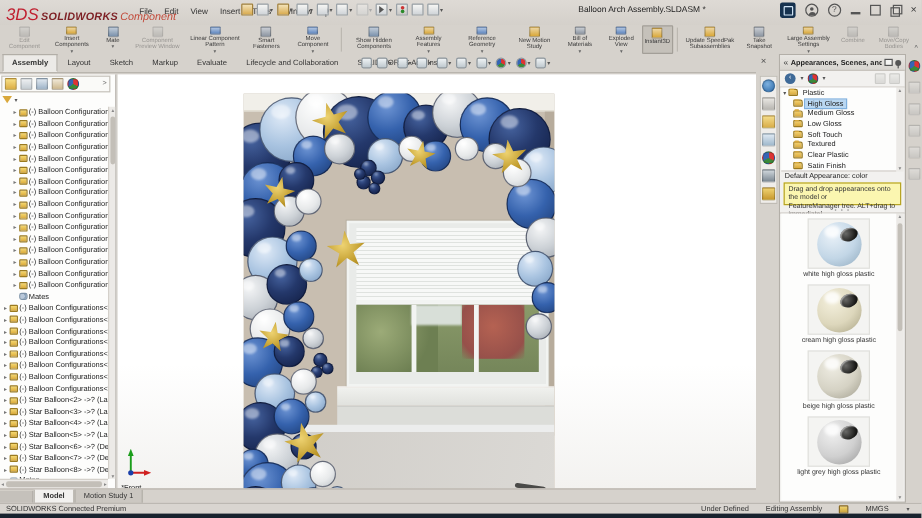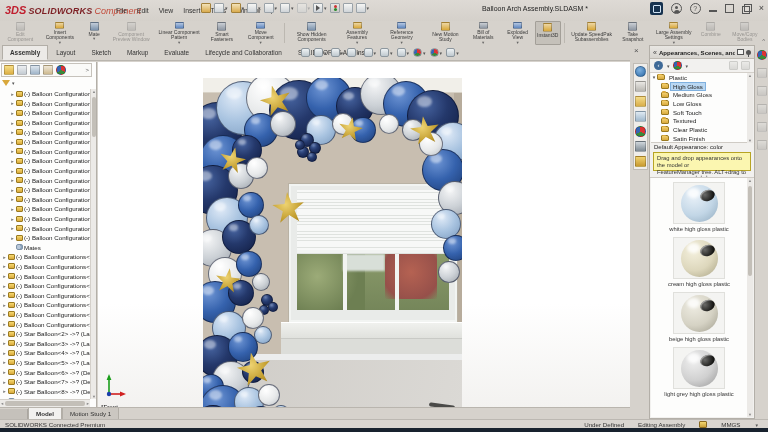--- a/index.html
+++ b/index.html
@@ -2,21 +2,21 @@
 <html><head>
 <meta charset="utf-8">
 <style>
   * { margin:0; padding:0; box-sizing:border-box; }
   html,body { width:768px; height:432px; overflow:hidden; }
   body { font-family:"Liberation Sans", sans-serif; background:#d6d2cc; position:relative; color:#333; }
 
   
   .titlebar { position:absolute; top:0; left:0; right:0; height:21px; background:linear-gradient(#dedad5,#d4d0ca); }
   .logo { position:absolute; left:5px; top:4px; display:flex; align-items:baseline; gap:2px; }
-  .logo .ds { color:#c01f2f; font-weight:bold; font-style:italic; font-size:11px; }
+  .logo .ds { color:#c01f2f; font-weight:normal; font-style:italic; font-size:14px; }
   .logo .sw { color:#7d1f24; font-weight:bold; font-style:italic; font-size:9px; letter-spacing:.2px; }
   .logo .conn { color:#c24a3a; font-style:italic; font-size:9px; }
   .menubar { position:absolute; left:112px; top:0; height:21px; display:flex; align-items:center; gap:2px; }
   .menu-item { font-size:6.8px; color:#333; padding:2px 4px; }
   .pin-glyph { width:7px; height:7px; position:relative; margin-left:2px; }
   .pin-glyph::before { content:""; position:absolute; left:2px; top:0; width:4px; height:4px; background:#777; border-radius:1px; transform:rotate(45deg); }
   .pin-glyph::after { content:""; position:absolute; left:3px; top:4px; width:1px; height:3px; background:#777; }
   .qat { position:absolute; left:200px; top:2px; display:flex; align-items:center; gap:1px; }
   .qat-item { display:flex; align-items:center; padding:1px; }
   .qicon { width:10px; height:10px; border-radius:1px; background:linear-gradient(#f6f6f4,#cfd4d8); border:1px solid #9aa2a8; position:relative; }

